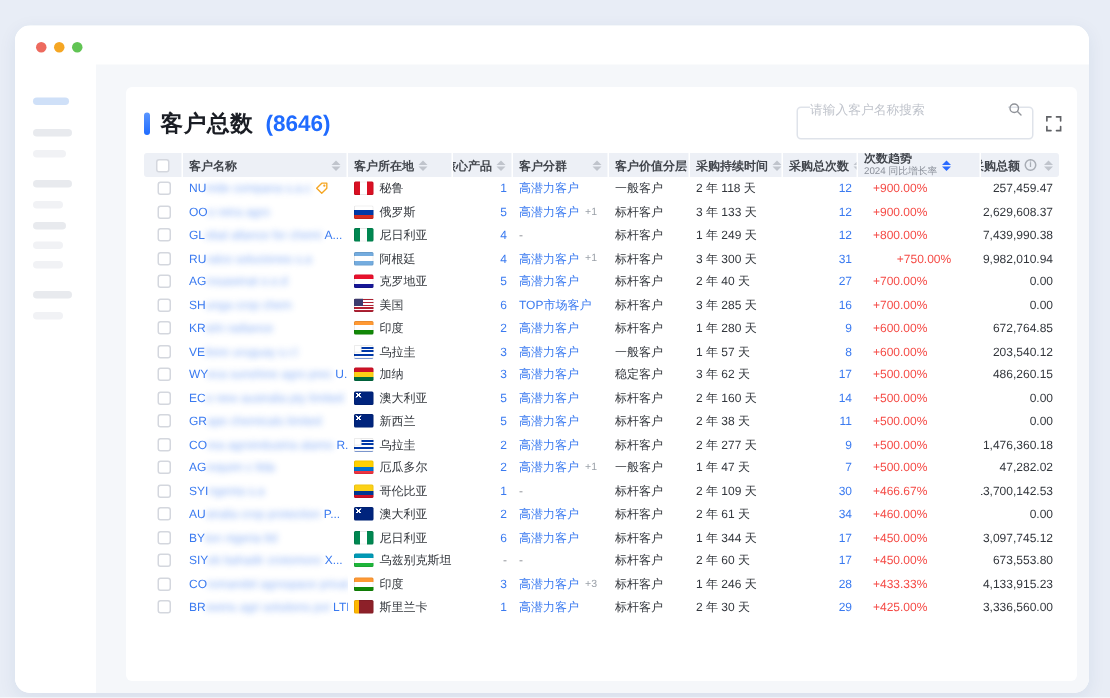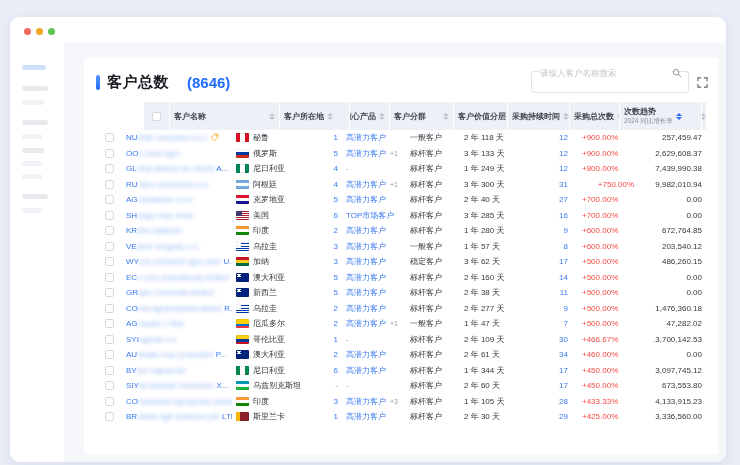--- a/index.html
+++ b/index.html
@@ -23,35 +23,35 @@
   .skel { position:absolute; left:12px; height:5px; border-radius:2.5px; background:#e8eaee; }
   .skel.active { background:#cfe0f8; }
   .skel.light { background:#f1f2f5; }
   
   .content { position:absolute; left:54px; top:26px; right:0; bottom:0; background:#f5f7fa; }
   .card { position:absolute; left:20px; top:15px; right:8px; bottom:8px; background:#fff; border-radius:4px; }
   
   .titlerow { position:absolute; left:12px; top:12px; right:10px; height:24px; display:flex; align-items:center; }
   .accent { width:4px; height:15px; border-radius:2px; background:linear-gradient(#5a96ff,#1f6bff); margin-right:7px; }
   .title { font-size:15px; font-weight:700; color:#1a1d24; letter-spacing:.5px; }
-  .count { font-size:15px; font-weight:700; color:#1f6bff; margin-left:18px; }
+  .count { font-size:15px; font-weight:700; color:#1f6bff; margin-left:8px; }
   .searchwrap { margin-left:auto; display:flex; align-items:center; gap:8px; }
   .search {
     width:158px; height:22px; border:1px solid #dfe3ea; border-radius:3px; background:#fff;
     display:flex; align-items:center; padding:0 6px 18px 8px;
   }
   .search input {
     border:none; outline:none; flex:1; font-size:8.5px; color:#333; min-width:0;
     font-family:"Liberation Sans","DejaVu Sans",sans-serif;
   }
   .search input::placeholder { color:#c0c4cc; }
   
   .table { position:absolute; left:12px; top:44px; right:12px; }
   .grid { display:grid; grid-template-columns:26px 110px 70px 40px 64px 54px 62px 50px 82px 1fr; align-items:center; }
-  .thead { background:#edf0f6; border-radius:2px; height:28px;margin-left:48px; }
+  .thead { background:#edf0f6; border-radius:2px; height:16px; }
   .hcell { display:flex; align-items:center; font-size:8px; font-weight:700; color:#42464d;
            height:100%; padding:0 4px; border-right:1px solid #fff; white-space:nowrap; overflow:hidden; }
   .hcell:last-child { border-right:none; }
   .hcell.right { justify-content:flex-end; }
   .hcell.between { justify-content:space-between; }
   .h2line { display:flex; flex-direction:column; justify-content:flex-end; line-height:1.25; }
   .h2line .sub { font-size:6.5px; color:#8a8f99; font-weight:400; }
   .sort { display:inline-flex; flex-direction:column; gap:1px; margin-left:3px; flex:none; }
   .sort i { width:0; height:0; border-left:3px solid transparent; border-right:3px solid transparent; display:block; }
   .sort .up { border-bottom:3.5px solid #c0c4cc; }
@@ -798,21 +798,21 @@
                 <a class="lnk">3</a>
               </div>
               <div class="tcell">
                 <a class="lnk">高潜力客户</a>
                 <span class="badge">+3</span>
               </div>
               <div class="tcell">
                 <span>标杆客户</span>
               </div>
               <div class="tcell">
-                <span>1 年 105 天</span>
+                <span>1 年 246 天</span>
               </div>
               <div class="tcell right">
                 <a class="lnk">28</a>
               </div>
               <div class="tcell" style="padding-left: 10px;">
                 <span class="trend">+433.33%</span>
               </div>
               <div class="tcell right">
                 <span>4,133,915.23</span>
               </div>

